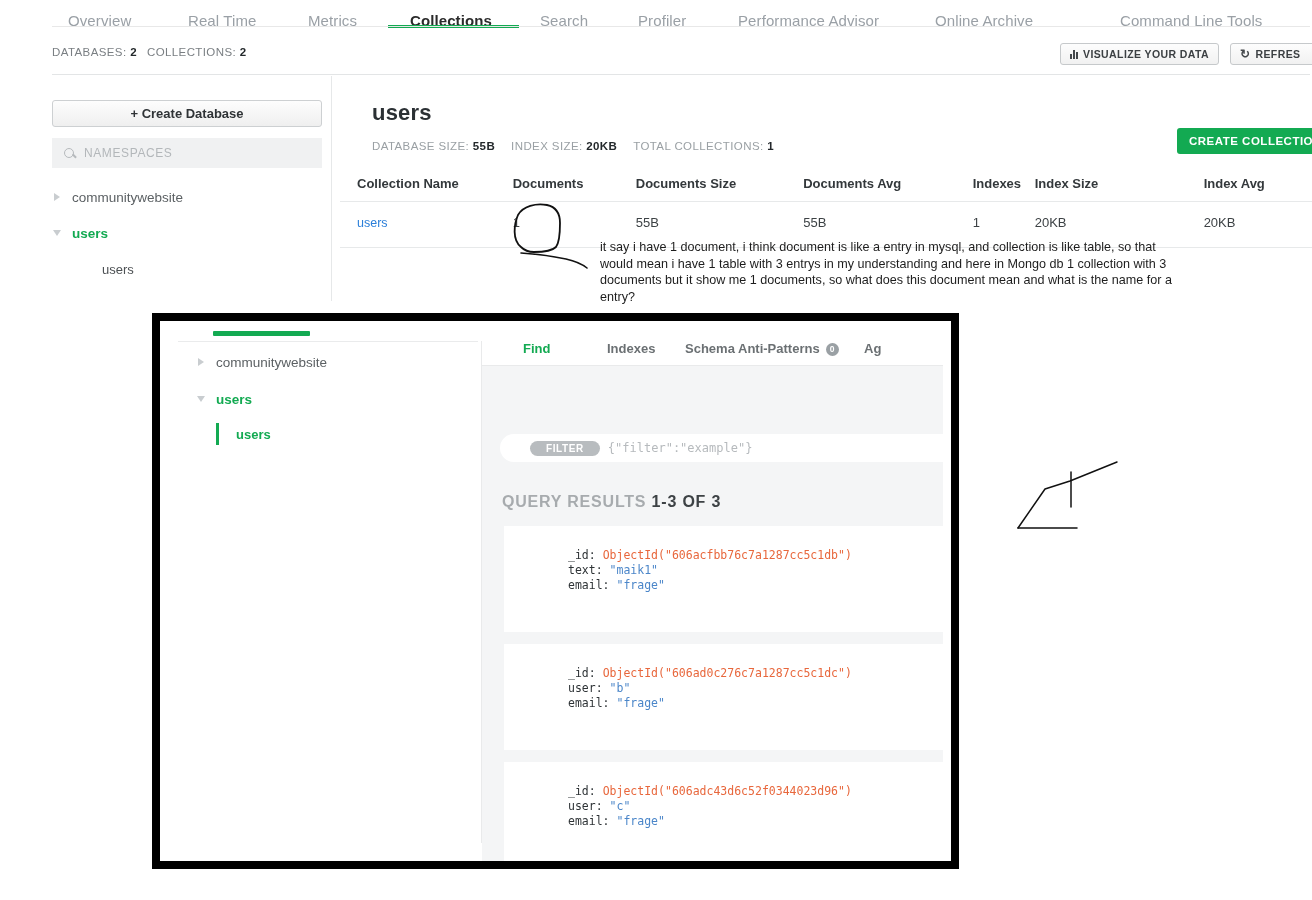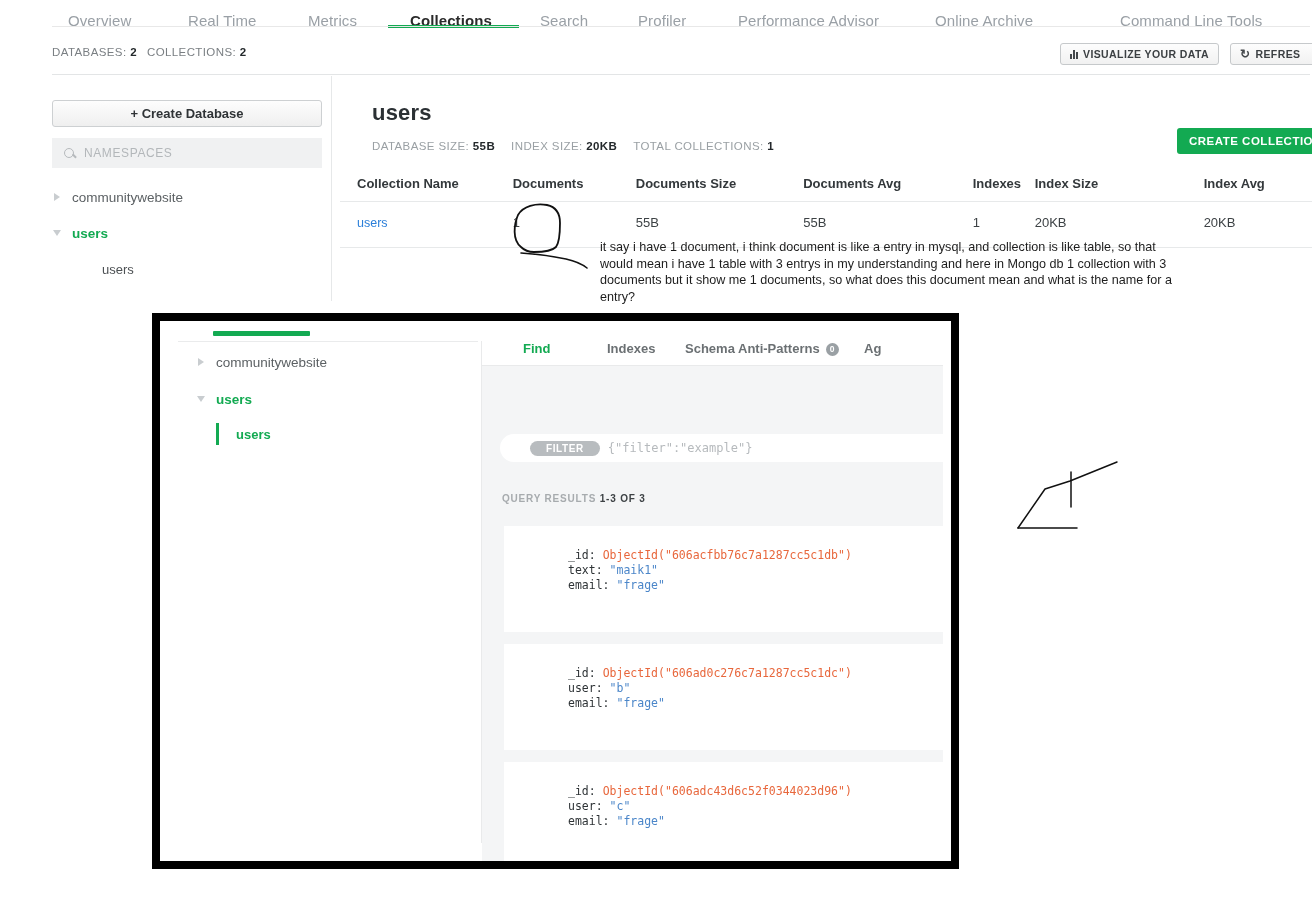--- a/index.html
+++ b/index.html
@@ -166,21 +166,21 @@
   .filter-bar {
     position:absolute; left: 18px; top: 68px; width: 460px; height: 28px;
     background:#fff; border-radius:14px; display:flex; align-items:center; padding-left: 30px; gap: 8px;
   }
   .filter-pill {
     background:#b8bcbf; color:#fff; font-size:10px; font-weight:700; letter-spacing:.6px;
     border-radius:9px; padding: 2px 16px;
   }
   .filter-text { font-family:"DejaVu Sans Mono", monospace; font-size: 12px; color:#b6babd; }
 
-  .qr { position:absolute; left: 20px; top: 127px; font-size: 10px; letter-spacing:.8px; }
+  .qr { position:absolute; left: 20px; top: 127px; font-size: 16px; letter-spacing:.8px; }
   .qr-label { color:#a7abae; font-weight:700; }
   .qr-val { color:#3d4245; font-weight:700; }
 
   .doc-card { position:absolute; left: 22px; background:#fff; width: 452px; }
   .doc-inner { padding: 22px 0 0 64px; font-family:"DejaVu Sans Mono", monospace; font-size: 11.5px; line-height: 15px; }
   .k { color:#2f3437;text-align:right; }
   .oid { color:#e8673c; }
   .str { color:#4b86c9; }
 
   .cut-mask { position:absolute; right:0; top:0; width: 8px; height: 540px; background:#fff; }

